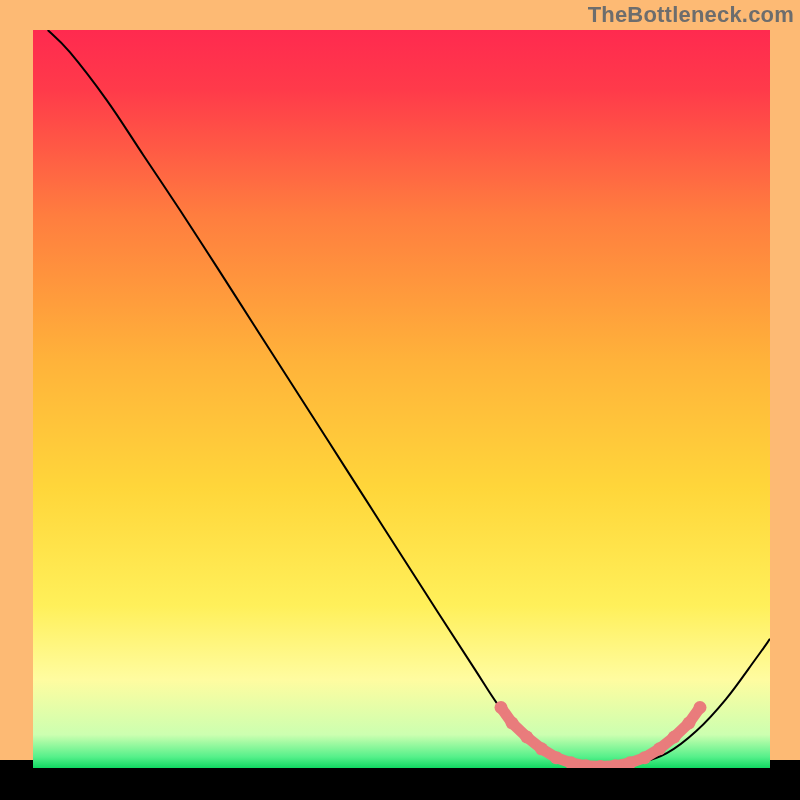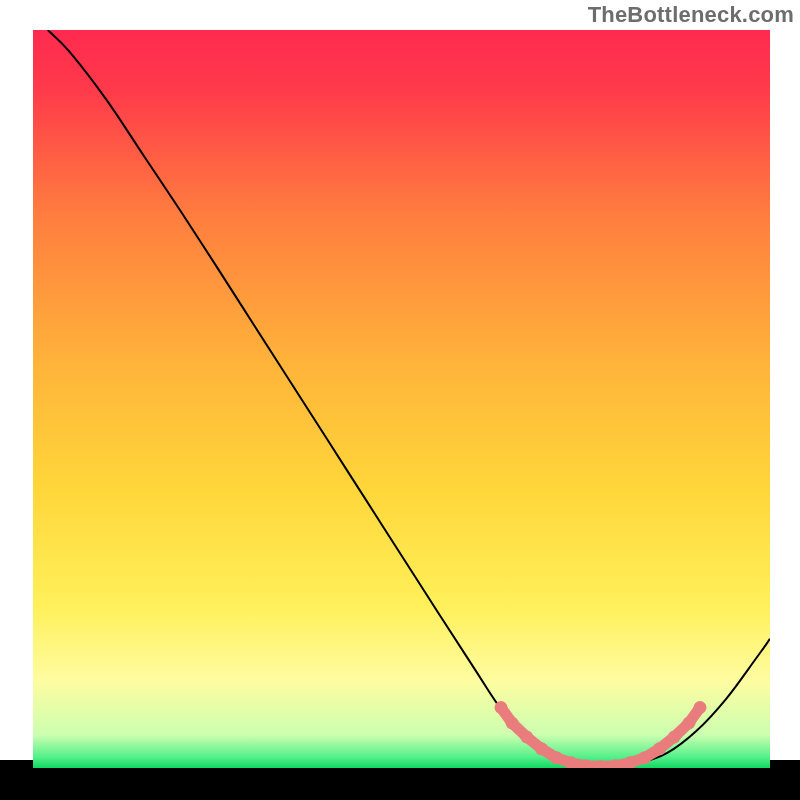--- a/index.html
+++ b/index.html
@@ -7,21 +7,21 @@
     padding: 0;
     width: 800px;
     height: 800px;
     background: #000;
     overflow: hidden;
   }
   .stage {
     position: relative;
     width: 800px;
     height: 760px;
-    background: #ffffff;
+    background: #fdba74;
   }
   .watermark-pos {
     position: absolute;
     top: 2px;
     right: 6px;
     font-family: Arial, Helvetica, sans-serif;
     font-size: 22px;
     font-weight: 600;
     color: #6d6d6d;
     letter-spacing: 0.2px;

